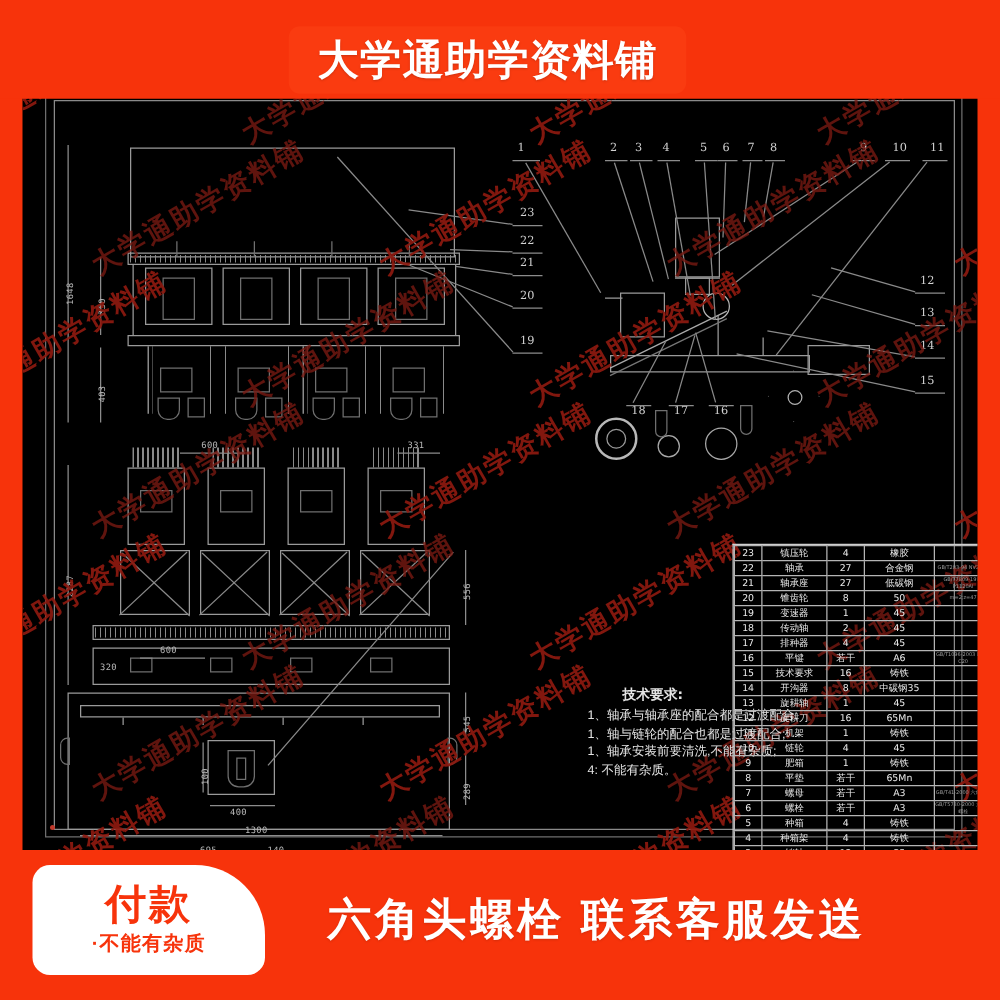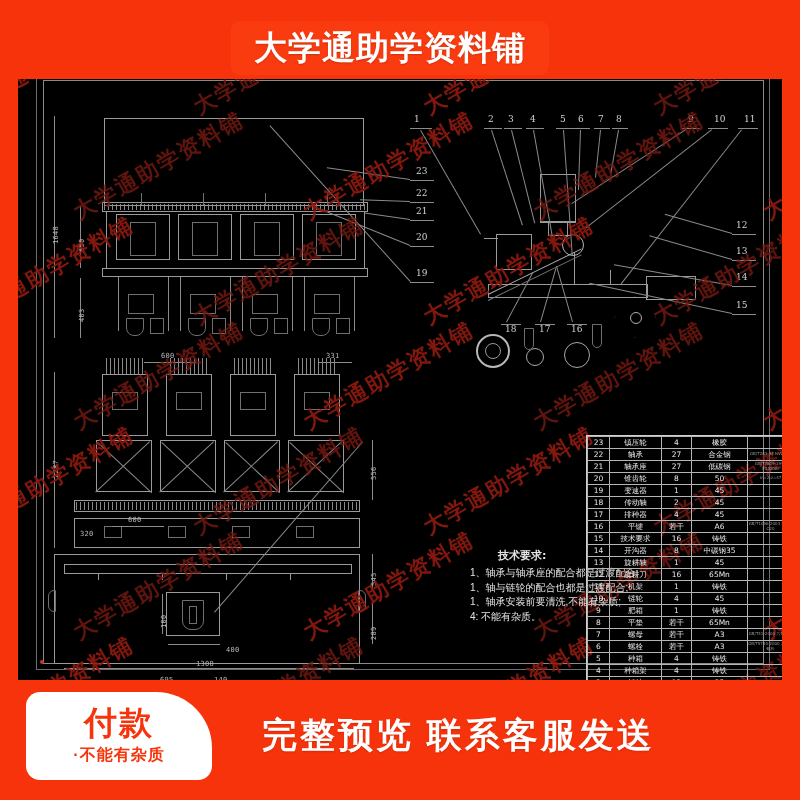--- a/index.html
+++ b/index.html
@@ -381,21 +381,21 @@
     <div class="ln v dim" style="left:354px;top:384px;height:60px;"></div>
     <div class="dimtxt rot" style="left:352px;top:424px;">556</div>
     <div class="dimtxt" style="left:62px;top:474px;">320</div>
     <div class="ln h dim" style="left:94px;top:470px;width:52px;"></div>
     <div class="dimtxt" style="left:110px;top:460px;">600</div>
     <div class="ln v dim" style="left:354px;top:498px;height:36px;"></div>
     <div class="dimtxt rot" style="left:352px;top:530px;">545</div>
     <div class="ln v dim" style="left:354px;top:546px;height:42px;"></div>
     <div class="dimtxt rot" style="left:352px;top:584px;">289</div>
     <div class="ln h dim" style="left:150px;top:588px;width:52px;"></div>
-    <div class="dimtxt" style="left:166px;top:590px;margin-left:42px;">400</div>
+    <div class="dimtxt" style="left:166px;top:590px;">400</div>
     <div class="ln v dim" style="left:144px;top:538px;height:40px;"></div>
     <div class="dimtxt rot" style="left:142px;top:572px;">100</div>
     <div class="ln h dim" style="left:46px;top:612px;width:290px;"></div>
     <div class="dimtxt" style="left:178px;top:604px;">1300</div>
 
     <div class="dimtxt" style="left:142px;top:620px;">695</div>
     <div class="dimtxt" style="left:196px;top:620px;">140</div>
 
     <div class="ln" style="left:196px;top:556px;width:226px;height:1px;transform:rotate(-49deg);transform-origin:left top;background:#8a8a8a;"></div>
   </div>
@@ -595,13 +595,13 @@
       <div class="wm" style="left: 400px; top: 670px;">大学通助学资料铺</div>
       <div class="wm lite" style="left: 630px; top: 670px;">大学通助学资料铺</div>
     </div>
 </div>
 
 <div id="bottom-banner"></div>
 <div id="pay-badge">
   <div class="big">付款</div>
   <div class="sml">·不能有杂质</div>
 </div>
-<div id="promo">完整预览 联系客服发送</div>
+<div id="promo">六角头螺栓 联系客服发送</div>
 
 </body></html>

